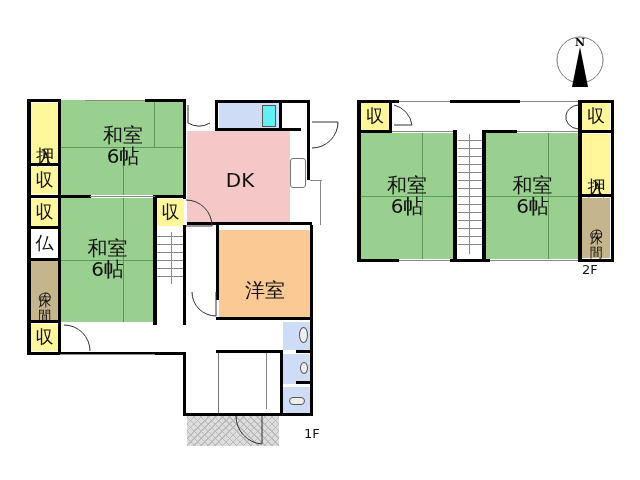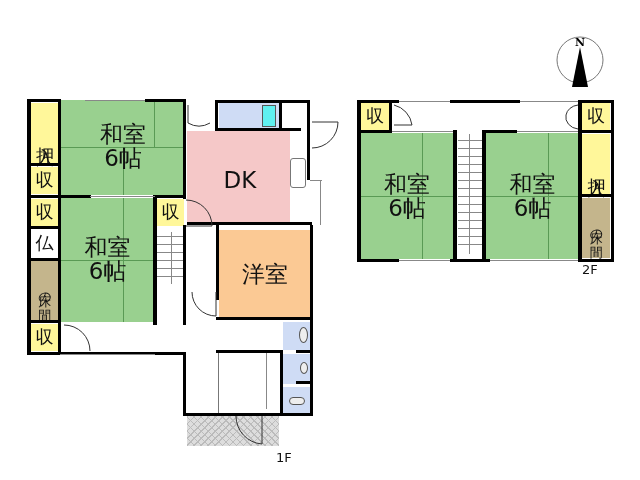--- a/index.html
+++ b/index.html
@@ -7,21 +7,21 @@
   .abs { position:absolute; box-sizing:border-box; }
   .wall { position:absolute; background:#000; }
   .thin { position:absolute; background:#888; }
   .tatami { background:#99d08f; }
   .storage { background:#fff79a; }
   .tokonoma { background:#c4b58c; }
   .dk { background:#f5c8c8; }
   .western { background:#fbc994; }
   .wet { background:#cfdcf5; }
   .label { position:absolute; display:flex; flex-direction:column; align-items:center; justify-content:center; color:#111; line-height:1.05; text-align:center; }
-  .room-label { font-size:23px; }
+  .room-label { font-size:20px; }
   .small-label { font-size:18px; }
   .vert { writing-mode:vertical-rl; text-orientation:upright; letter-spacing:0; }
   .tiny-vert { font-size:13px; writing-mode:vertical-rl; text-orientation:upright; }
   .floor-tag { position:absolute; font-size:13px; color:#111; }
   .tline { position:absolute; background:#5a9a55; }
   .stairline { position:absolute; background:#888; height:1px; }
   .hatch { background-color:#ddd; background-image:repeating-linear-gradient(45deg,#bbb 0 1px,transparent 1px 5px),repeating-linear-gradient(-45deg,#bbb 0 1px,transparent 1px 5px); }
 </style>
 </head>
 <body>
@@ -91,21 +91,21 @@
   <div class="label room-label" style="left:195px;top:160px;width:90px;height:40px;">
     <span>DK</span>
   </div>
 
   <div class="abs wet" style="left:219px;top:102px;width:60px;height:27px;"></div>
   <div class="abs" style="left:262px;top:105px;width:14px;height:22px;background:#5ff0f0;border:1px solid #555;"></div>
 
   <div class="abs" style="left:290px;top:158px;width:16px;height:30px;border:1px solid #777;border-radius:3px;background:#fff;"></div>
 
   <div class="abs western" style="left:219px;top:230px;width:92px;height:88px;"></div>
-  <div class="label room-label" style="left:219px;top:240px;width:92px;height:68px;">
+  <div class="label room-label" style="left:219px;top:256px;width:92px;height:68px;">
     <span>洋室</span>
   </div>
 
   <div class="abs wet" style="left:283px;top:322px;width:28px;height:28px;"></div>
   <div class="abs wet" style="left:283px;top:354px;width:28px;height:30px;"></div>
   <div class="abs wet" style="left:283px;top:387px;width:28px;height:27px;"></div>
   <div class="abs" style="left:299px;top:327px;width:9px;height:16px;border:1px solid #555;border-radius:50%;background:#eee;"></div>
   <div class="abs" style="left:300px;top:362px;width:8px;height:12px;border:1px solid #555;border-radius:50%;background:#eee;"></div>
   <div class="abs" style="left:289px;top:397px;width:16px;height:8px;border:1px solid #555;border-radius:4px;background:#eee;"></div>
 
@@ -166,21 +166,21 @@
   <svg class="abs" style="left:62px;top:323px;" width="30" height="30">
       <path d="M2,2 A26,26 0 0 1 28,28" fill="none" stroke="#333"></path>
     </svg>
   <svg class="abs" style="left:234px;top:414px;" width="30" height="34">
       <path d="M2,2 A28,28 0 0 0 28,30 L28,2" fill="none" stroke="#333"></path>
     </svg>
   <svg class="abs" style="left:310px;top:120px;" width="32" height="32">
       <path d="M2,2 L28,2 A26,26 0 0 1 2,28" fill="none" stroke="#333"></path>
     </svg>
 
-  <div class="floor-tag" style="left:276px;top:426px;margin-top:24px;">1F</div>
+  <div class="floor-tag" style="left:304px;top:426px;">1F</div>
 </div>
 
 <div>
 
   <div class="abs tatami" style="left:361px;top:133px;width:92px;height:126px;"></div>
   <div class="tline" style="left:361px;top:196px;width:92px;height:1px;"></div>
   <div class="tline" style="left:422px;top:133px;width:1px;height:126px;"></div>
   <div class="label room-label" style="left:361px;top:162px;width:92px;height:68px;">
     <span>和室</span>
     <span>6帖</span>

